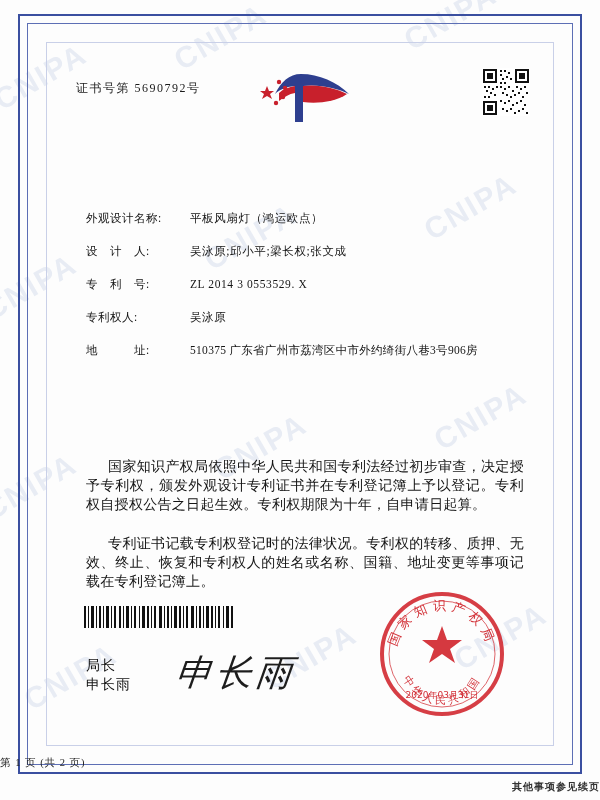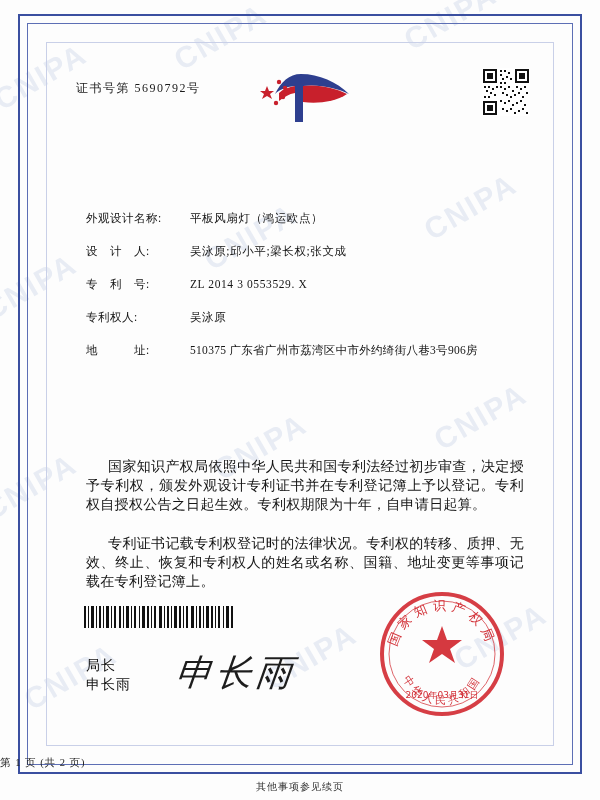--- a/index.html
+++ b/index.html
@@ -197,24 +197,25 @@
     text-align: left;
     font-size: 10.5px;
     color: #222;
     letter-spacing: 1px;
   }
   .footer-note {
     position: absolute;
     left: 0;
     right: 0;
     bottom: 6px;
-    text-align: center;
+    text-align: right;
     font-size: 10px;
     color: #333;
     letter-spacing: 1px;
+    font-weight: bold;
   }
 </style>
 </head>
 <body>
 
 <div class="page">
 
   <div class="wm" style="left:-10px; top:60px;">CNIPA</div>
   <div class="wm" style="left:170px; top:20px;">CNIPA</div>
   <div class="wm" style="left:400px; top:0px;">CNIPA</div>

